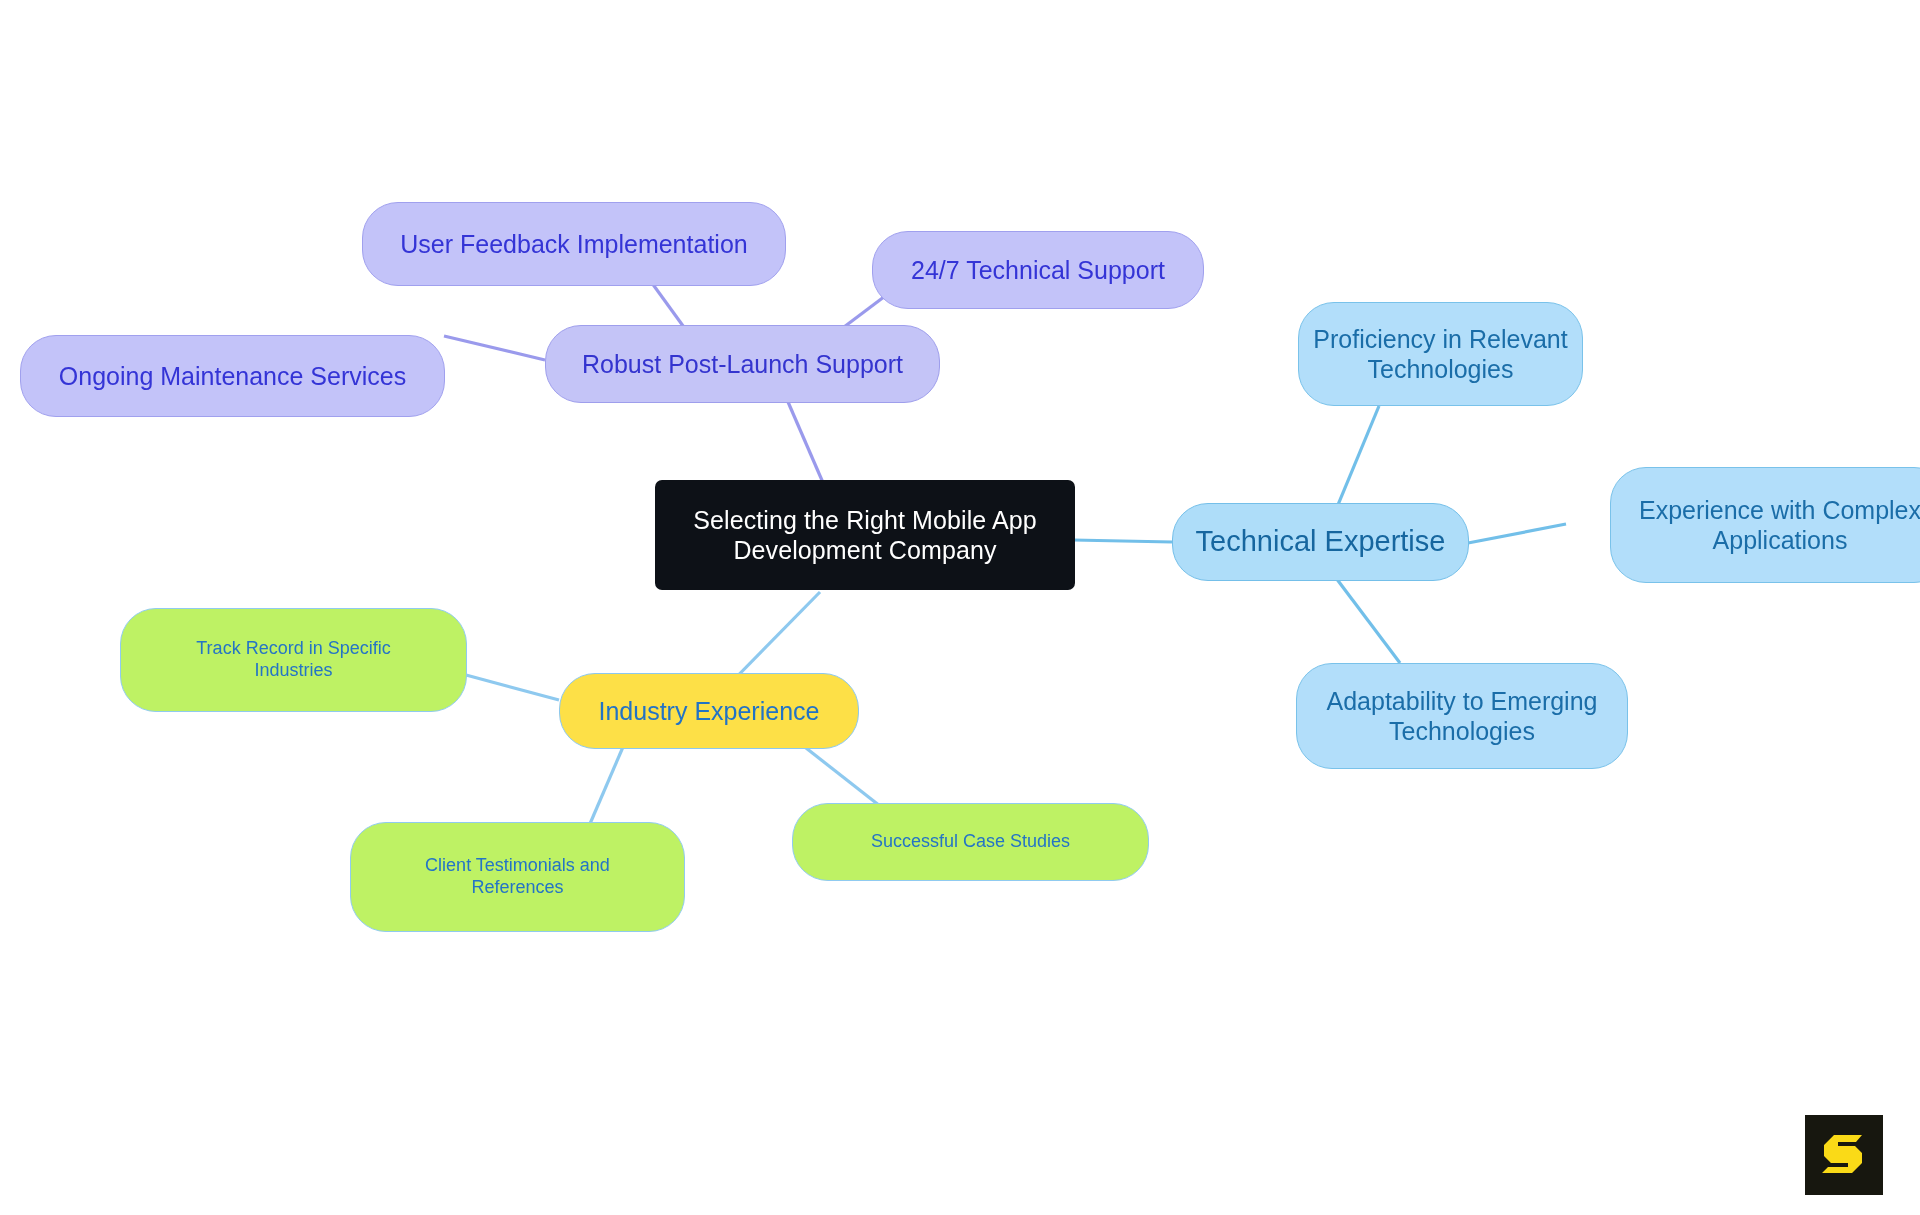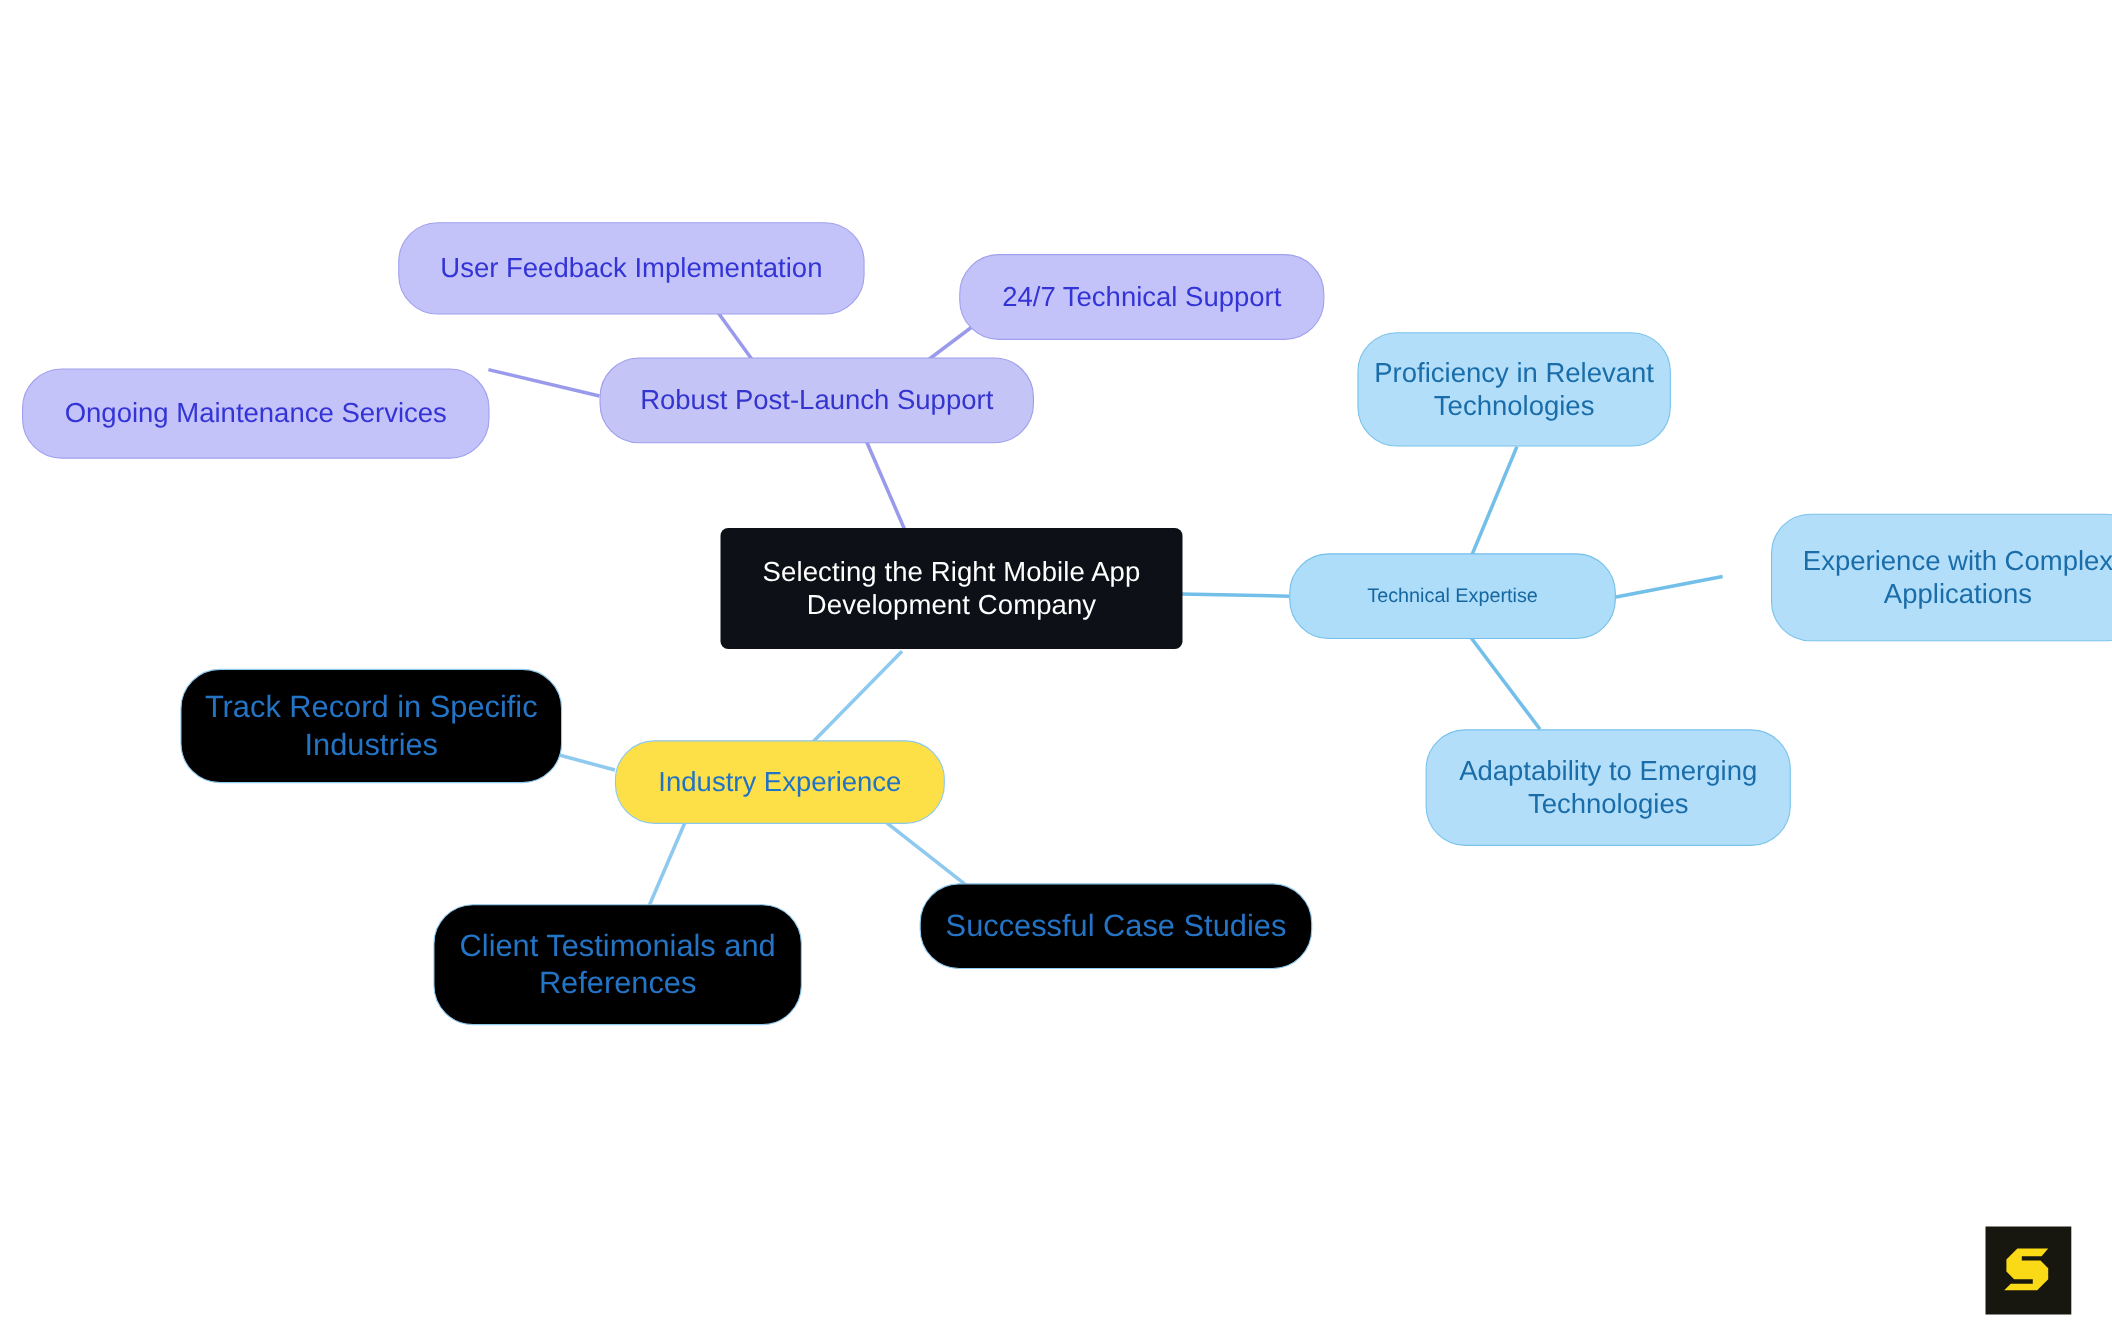--- a/index.html
+++ b/index.html
@@ -55,40 +55,39 @@
     background: #c3c3f9;
     border: 1.6px solid #a0a0ee;
     color: #3434d6;
     font-size: 25px;
     margin-top: 40px;
   }
   .node-blue-branch {
     background: #aeddf9;
     border: 1.6px solid #74bfe9;
     color: #16669f;
-    font-size: 18px;
+    font-size: 29px;
   }
   .node-blue-leaf {
     background: #b2defa;
     border: 1.6px solid #79c2ea;
     color: #1a6da8;
     font-size: 25px;
   }
   .node-blue2-branch {
     background: #fde047;
     border: 1.6px solid #8cc8ee;
     color: #2273c6;
     font-size: 25px;
   }
   .node-blue2-leaf {
-    background: #000000;
+    background: #bef264;
     border: 1.6px solid #90cbf0;
     color: #2474c6;
-    font-size: 28px;
-    margin-left: 44px;
+    font-size: 18px;
   }
   #logo {
     position: absolute;
     background: #17170f;
     display: flex;
     align-items: center;
     justify-content: center;
   }
   #logo svg { display: block; }
 </style>
@@ -122,21 +121,21 @@
   <div class="node node-purple-branch" style="left:545px; top:325px; width:395px; height:78px;">Robust Post-Launch Support</div>
 
   <div class="node node-purple-leaf" style="left:362px; top:162px; width:424px; height:84px;">User Feedback Implementation</div>
 
   <div class="node node-purple-leaf" style="left:872px; top:191px; width:332px; height:78px;">24/7 Technical Support</div>
 
   <div class="node node-purple-leaf" style="left:20px; top:295px; width:425px; height:82px;">Ongoing Maintenance Services</div>
 
   <div class="node node-blue-branch" style="left:1172px; top:503px; width:297px; height:78px;">Technical Expertise</div>
 
-  <div class="node node-blue-leaf" style="left:1234px; top:302px; width:285px; height:104px;">Proficiency in Relevant
+  <div class="node node-blue-leaf" style="left:1298px; top:302px; width:285px; height:104px;">Proficiency in Relevant
 Technologies</div>
 
   <div class="node node-blue-leaf" style="left:1610px; top:467px; width:340px; height:116px;">Experience with Complex
 Applications</div>
 
   <div class="node node-blue-leaf" style="left:1296px; top:663px; width:332px; height:106px;">Adaptability to Emerging
 Technologies</div>
 
   <div class="node node-blue2-branch" style="left:559px; top:673px; width:300px; height:76px;">Industry Experience</div>
 

